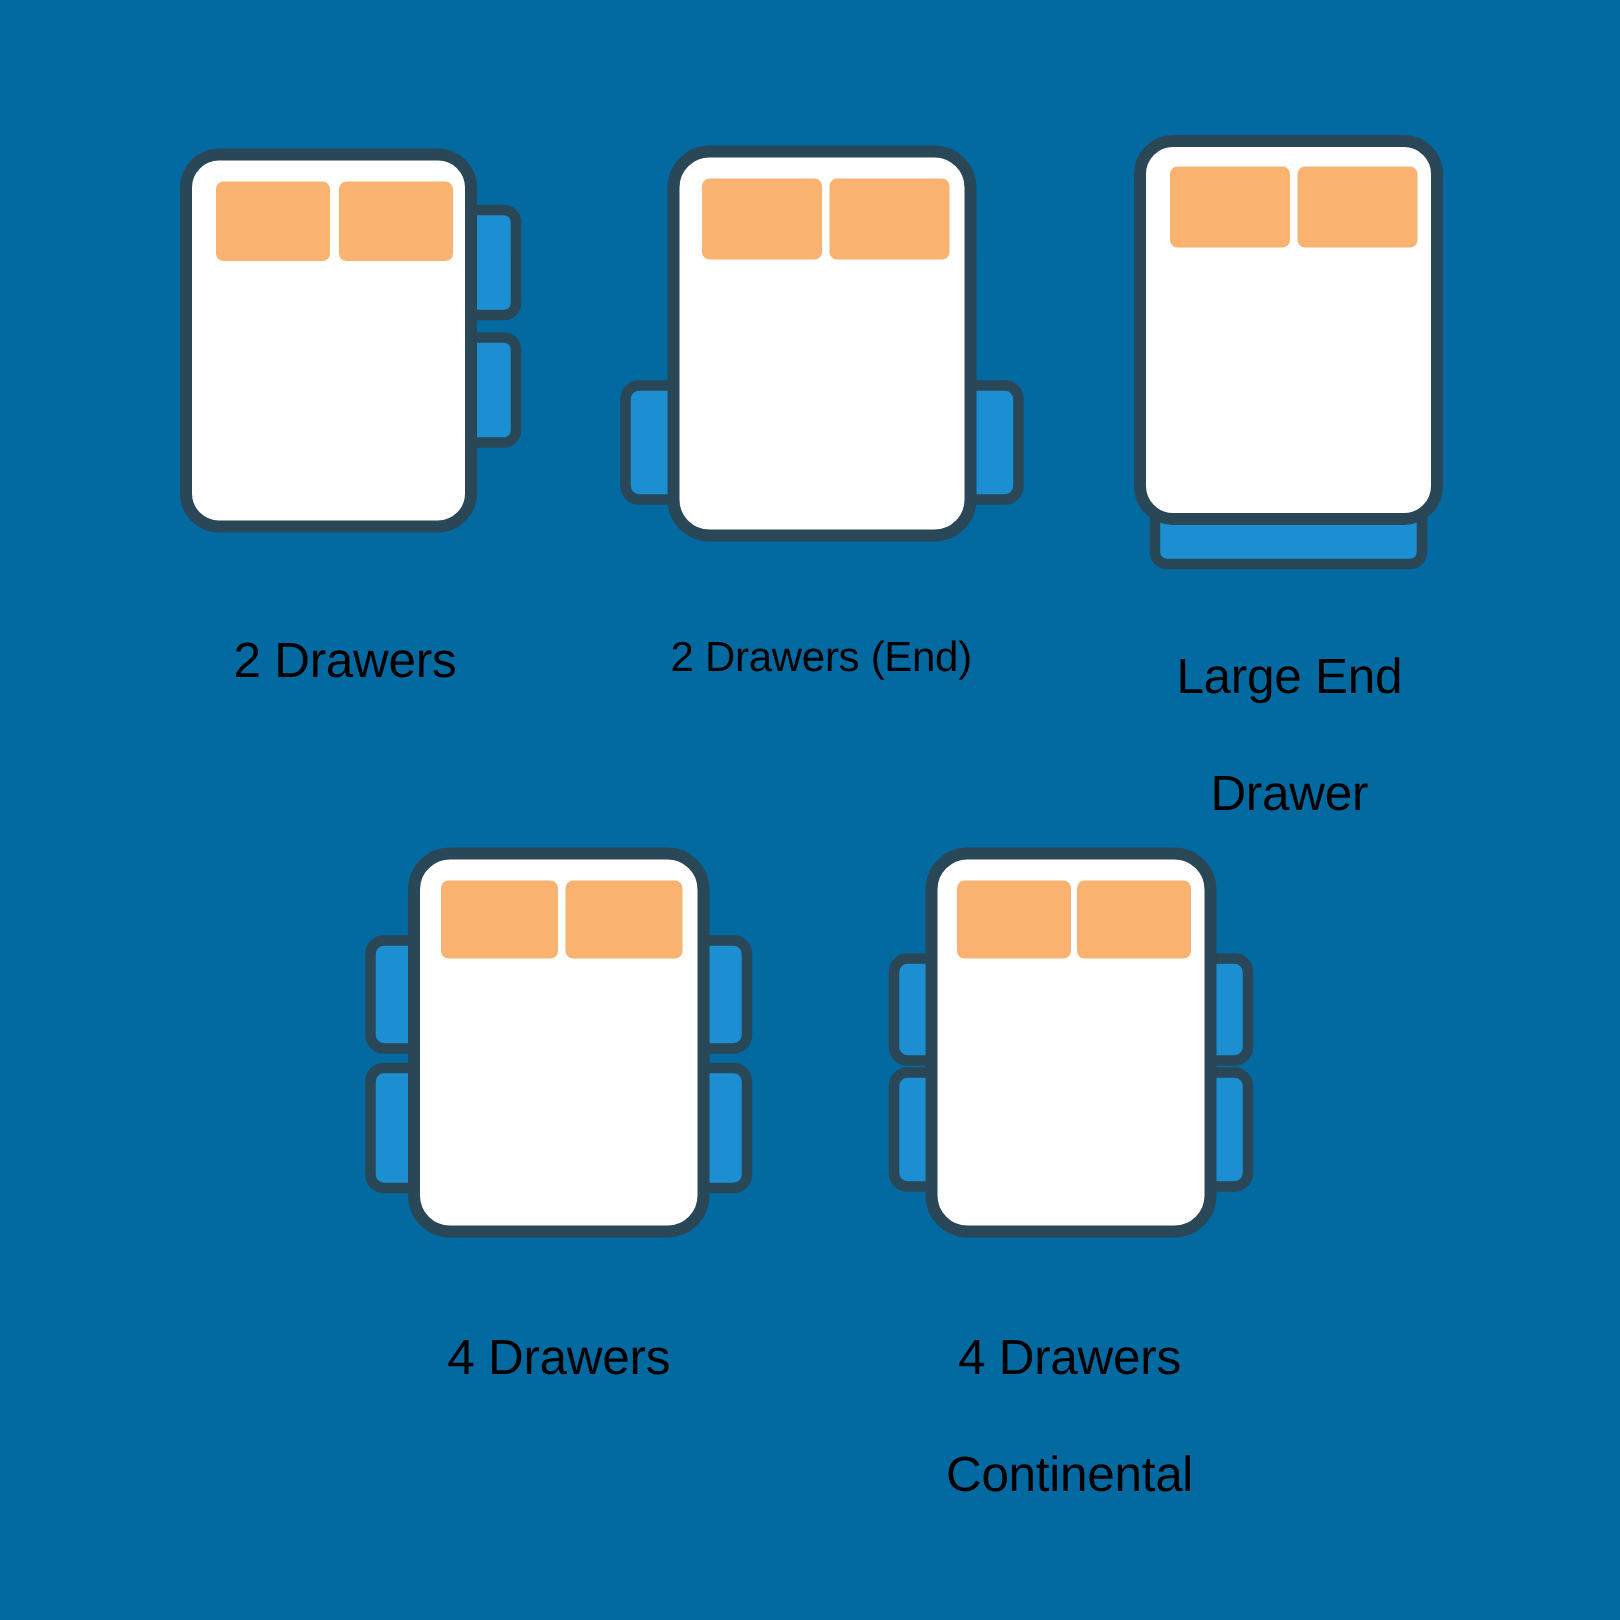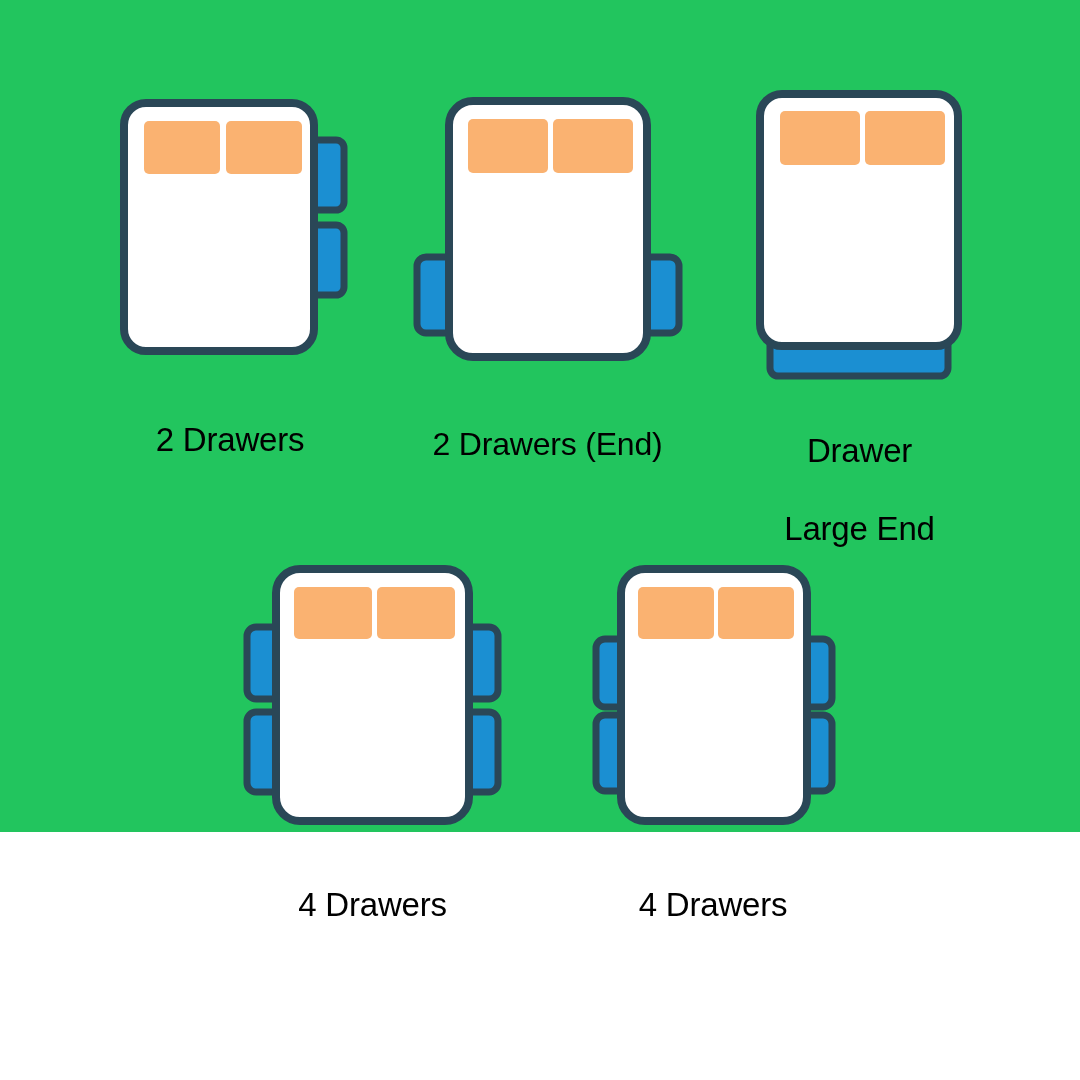--- a/index.html
+++ b/index.html
@@ -11,22 +11,22 @@
   body {
     width: 1080px;
     height: 1080px;
     font-family: "Liberation Sans", sans-serif;
     overflow: hidden;
     position: relative;
   }
   #stage {
     position: relative;
     width: 1080px;
-    height: 832px;
-    background: #22c55e;
+    height: 1080px;
+    background: #0369a1;
   }
   .bed-cell {
     position: absolute;
   }
   .bed-figure {
     position: absolute;
     left: 0;
     top: 0;
   }
   .bed-caption {
@@ -68,38 +68,38 @@
     <svg class="bed-figure" width="285" height="290" viewBox="0 0 285 290">
 
       <rect x="12" y="172" width="38" height="76" rx="9" ry="9" fill="#1B8FD2" stroke="#2A4757" stroke-width="7"></rect>
       <rect x="236" y="172" width="38" height="76" rx="9" ry="9" fill="#1B8FD2" stroke="#2A4757" stroke-width="7"></rect>
 
       <rect x="44" y="16" width="198" height="256" rx="24" ry="24" fill="#FFFFFF" stroke="#2A4757" stroke-width="8"></rect>
 
       <rect x="63" y="34" width="80" height="54" rx="5" ry="5" fill="#FAB271"></rect>
       <rect x="148" y="34" width="80" height="54" rx="5" ry="5" fill="#FAB271"></rect>
     </svg>
-    <div class="bed-caption" style="left:-30px; top:303px; width:345px; font-size:32px;">
+    <div class="bed-caption" style="left:-30px; top:303px; width:345px; font-size:28px;">
       <span class="cap-line">2 Drawers (End)</span>
     </div>
   </div>
 
   <div class="bed-cell" style="left:752px; top:80px; width:215px; height:300px;">
     <svg class="bed-figure" width="215" height="300" viewBox="0 0 215 300">
 
       <rect x="18" y="258" width="178" height="38" rx="8" ry="8" fill="#1B8FD2" stroke="#2A4757" stroke-width="7"></rect>
 
       <rect x="8" y="14" width="198" height="252" rx="22" ry="22" fill="#FFFFFF" stroke="#2A4757" stroke-width="8"></rect>
 
       <rect x="28" y="31" width="80" height="54" rx="5" ry="5" fill="#FAB271"></rect>
       <rect x="113" y="31" width="80" height="54" rx="5" ry="5" fill="#FAB271"></rect>
     </svg>
     <div class="bed-caption" style="left:-35px; top:313px; width:285px; font-size:33px;">
+      <span class="cap-line">Large End</span>
       <span class="cap-line">Drawer</span>
-      <span class="cap-line">Large End</span>
     </div>
   </div>
 
   <div class="bed-cell" style="left:240px; top:555px; width:265px; height:280px;">
     <svg class="bed-figure" width="265" height="280" viewBox="0 0 265 280">
 
       <rect x="7" y="72" width="34" height="72" rx="9" ry="9" fill="#1B8FD2" stroke="#2A4757" stroke-width="7"></rect>
       <rect x="7" y="157" width="34" height="80" rx="9" ry="9" fill="#1B8FD2" stroke="#2A4757" stroke-width="7"></rect>
 
       <rect x="224" y="72" width="34" height="72" rx="9" ry="9" fill="#1B8FD2" stroke="#2A4757" stroke-width="7"></rect>
@@ -124,16 +124,17 @@
       <rect x="212" y="84" width="32" height="68" rx="9" ry="9" fill="#1B8FD2" stroke="#2A4757" stroke-width="7"></rect>
       <rect x="212" y="160" width="32" height="76" rx="9" ry="9" fill="#1B8FD2" stroke="#2A4757" stroke-width="7"></rect>
 
       <rect x="33" y="14" width="186" height="252" rx="24" ry="24" fill="#FFFFFF" stroke="#2A4757" stroke-width="8"></rect>
 
       <rect x="50" y="32" width="76" height="52" rx="5" ry="5" fill="#FAB271"></rect>
       <rect x="130" y="32" width="76" height="52" rx="5" ry="5" fill="#FAB271"></rect>
     </svg>
     <div class="bed-caption" style="left:-35px; top:292px; width:320px; font-size:33px;">
       <span class="cap-line">4 Drawers</span>
+      <span class="cap-line">Continental</span>
     </div>
   </div>
 
 </div>
 
 </body></html>

